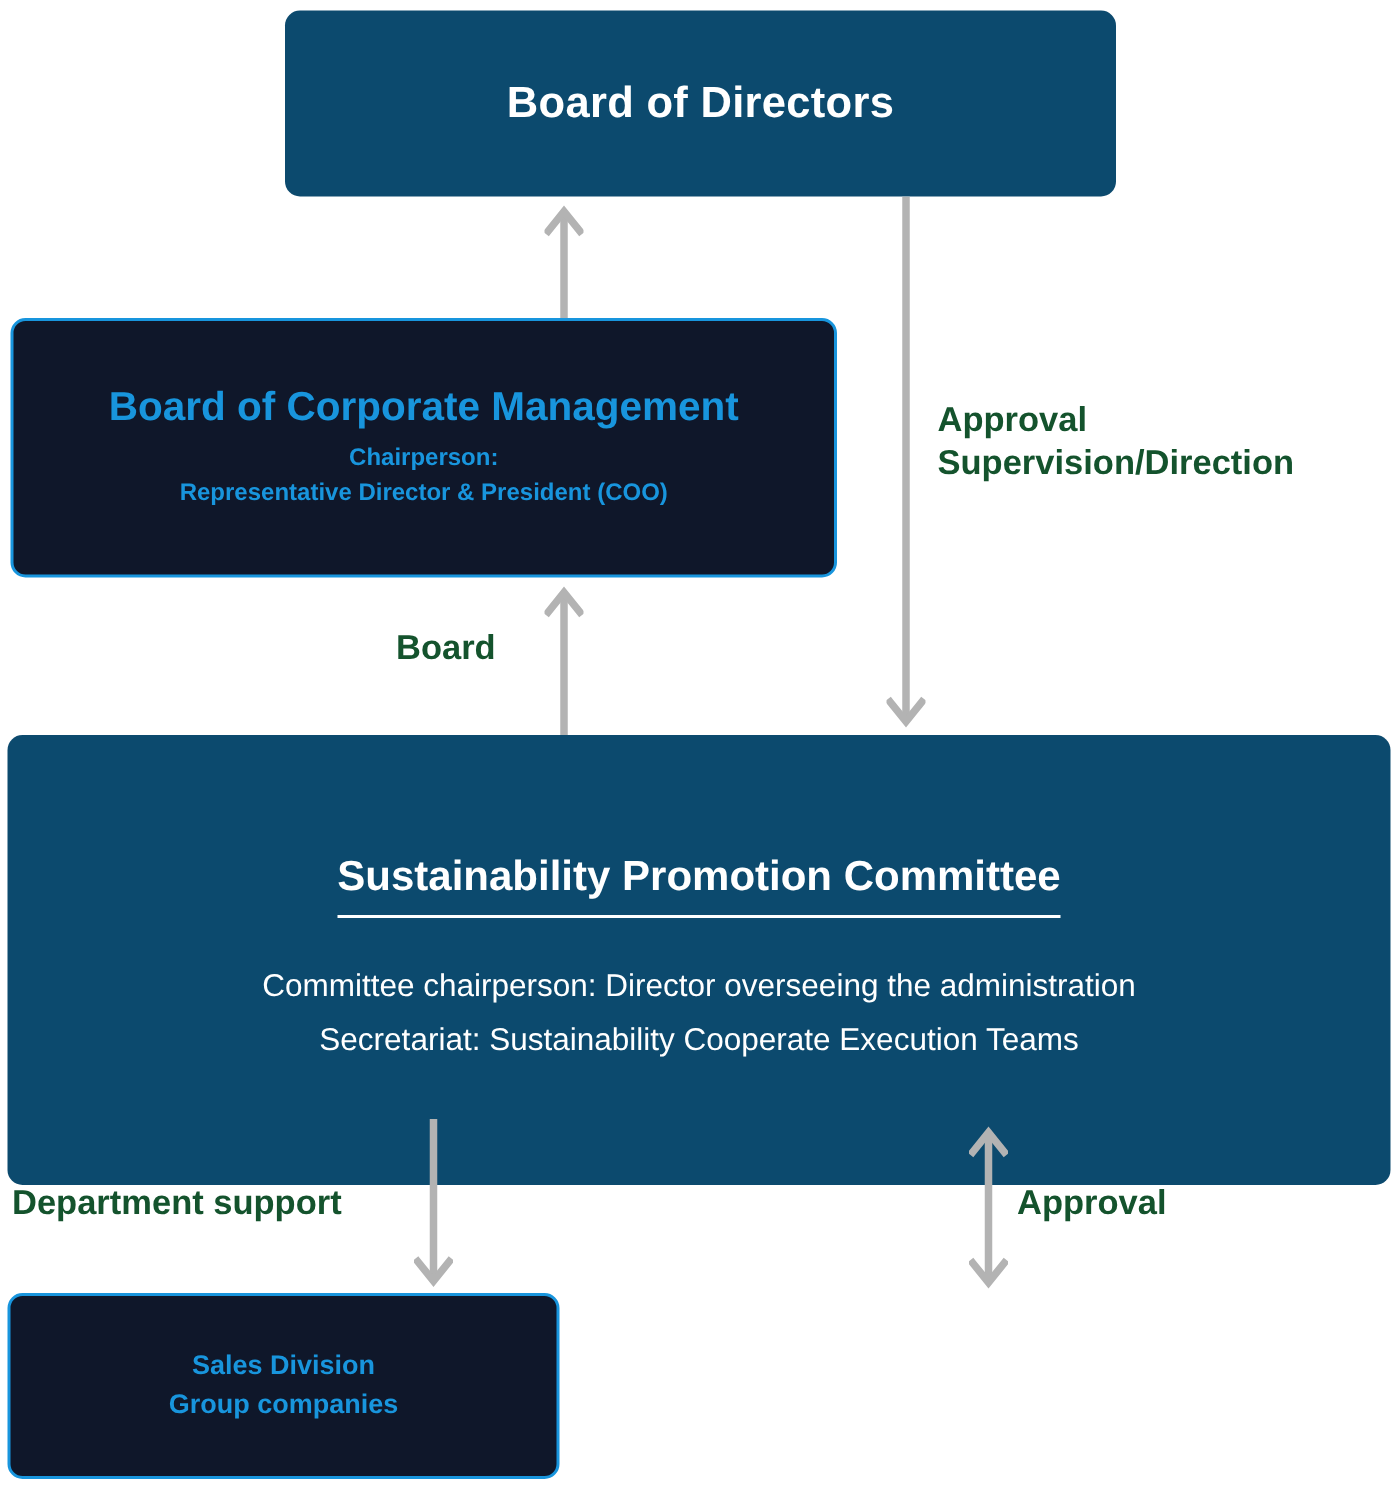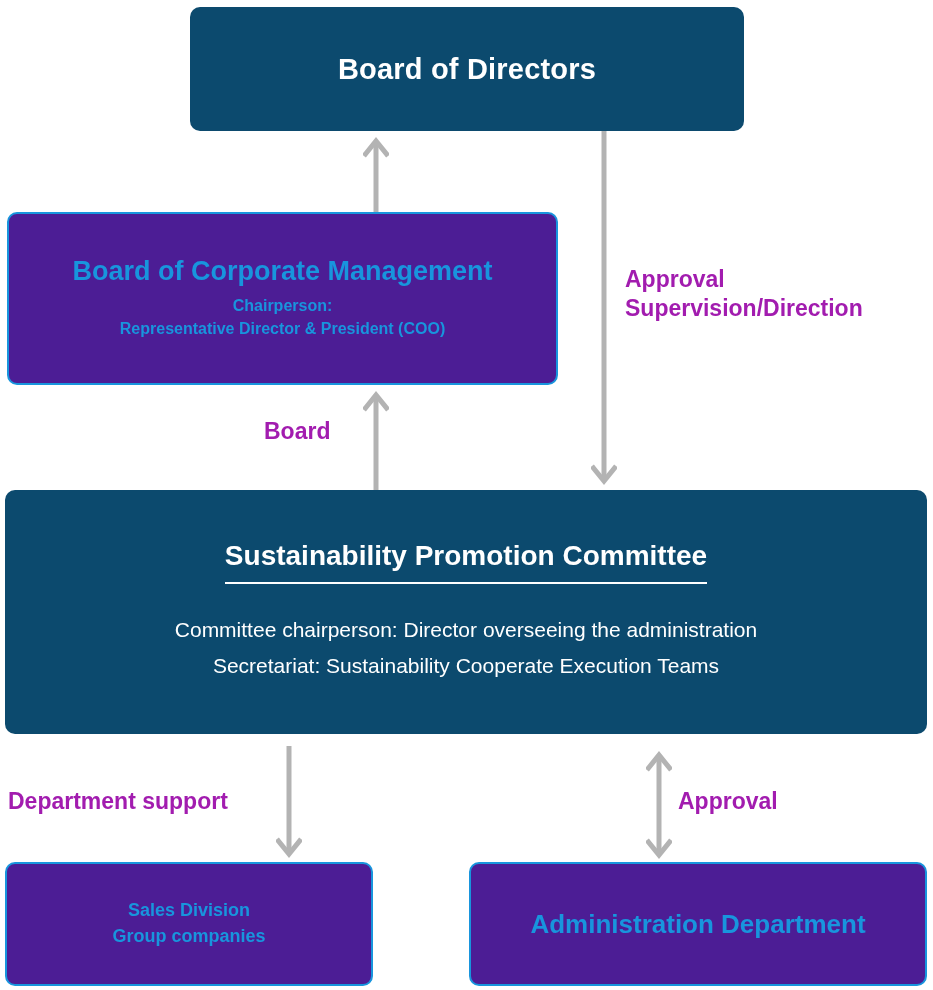--- a/index.html
+++ b/index.html
@@ -28,21 +28,21 @@
     justify-content: center;
     text-align: center;
     border-radius: 10px;
   }
   .node.filled {
     background: #0c4a6e;
     color: #ffffff;
     border: none;
   }
   .node.outlined {
-    background: #4c1d95;
+    background: #0f172a;
     border: 2px solid #1895dd;
     color: #1895dd;
   }
 
   
   #board-of-directors {
     left: 190px;
     top: 7px;
     width: 554px;
     height: 124px;
@@ -71,21 +71,21 @@
     font-size: 16px;
     font-weight: 600;
     line-height: 1.45;
   }
 
   
   #sustainability-promotion-committee {
     left: 5px;
     top: 490px;
     width: 922px;
-    height: 244px;
+    height: 300px;
     padding: 10px 20px;
   }
   #sustainability-promotion-committee .title {
     font-size: 28px;
     font-weight: 700;
     border-bottom: 2px solid #ffffff;
     padding-bottom: 9px;
     margin-bottom: 28px;
     line-height: 1.2;
   }
@@ -123,21 +123,21 @@
 
   
   .connector {
     position: absolute;
   }
   .connector svg { display: block; }
 
   
   .edge-label {
     position: absolute;
-    color: #a21caf;
+    color: #14532d;
     font-weight: 700;
     white-space: nowrap;
   }
   #label-approval {
     left: 625px;
     top: 265px;
     font-size: 23px;
     line-height: 1.28;
     text-align: left;
   }
@@ -219,17 +219,14 @@
       <polyline points="2.5,96 13,109 23.5,96" fill="none" stroke="#b3b3b3" stroke-width="5" stroke-linecap="square" stroke-linejoin="miter"></polyline>
     </svg>
   </div>
   <div class="edge-label" id="label-cooperate">Approval</div>
 
   <div class="node outlined" id="sales-division-group-companies">
     <div class="title">Sales Division</div>
     <div class="title">Group companies</div>
   </div>
 
-  <div class="node outlined" id="administration-department">
-    <div class="title">Administration Department</div>
-  </div>
 
 </div>
 
 </body></html>

